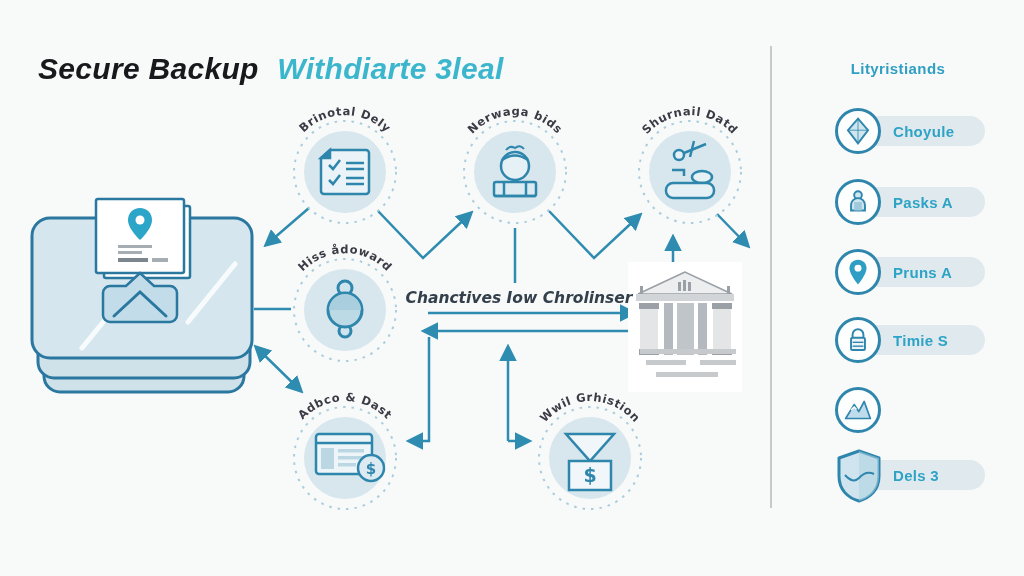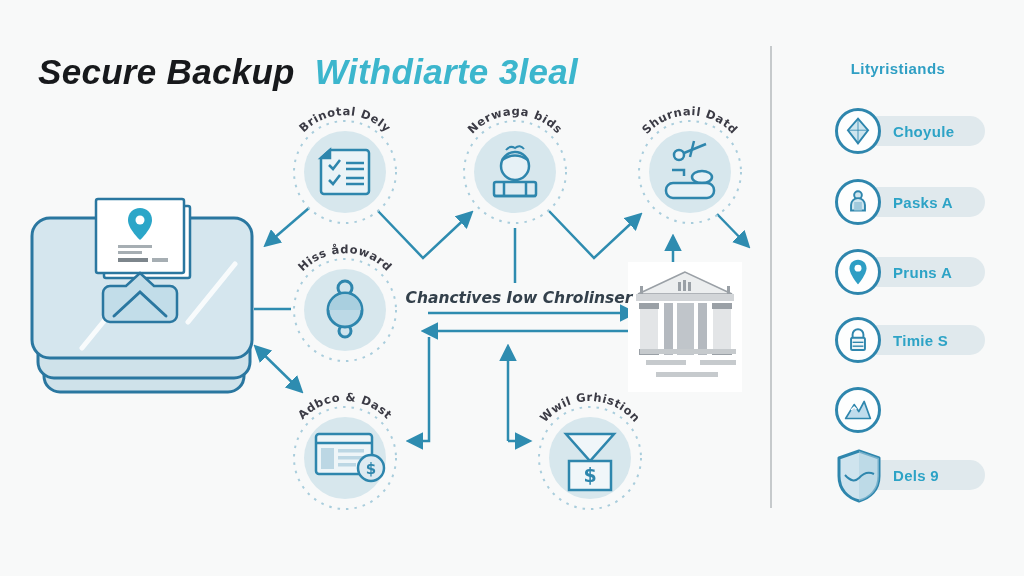--- a/index.html
+++ b/index.html
@@ -1,19 +1,19 @@
 <!DOCTYPE html>
 <html><head>
 <meta charset="utf-8">
 <style>
   html,body{margin:0;padding:0;}
   body{width:1024px;height:576px;overflow:hidden;background:#f8f9f9;
        font-family:"Liberation Sans","DejaVu Sans",sans-serif;}
   .stage{position:relative;width:1024px;height:576px;background:#f8f9f9;}
-  .title{position:absolute;left:38px;top:52px;font-size:35px;font-weight:bold;
+  .title{position:absolute;left:38px;top:52px;font-size:30px;font-weight:bold;
          font-style:italic;letter-spacing:.3px;white-space:nowrap;}
   .title .black{color:#17191c;}
   .title .accent{color:#3cb6cd;margin-left:10px;}
   svg.diagram{position:absolute;left:0;top:0;}
   svg text{font-family:"DejaVu Sans","Liberation Sans",sans-serif;}
   .arc-label{font-size:11.5px;font-weight:600;fill:#3b3b45;letter-spacing:.6px;}
   .center-label{font-size:15.5px;font-style:italic;font-weight:600;fill:#33404b;}
   .badge-txt{font-size:15px;font-weight:bold;fill:#2e86ad;}
   .divider{position:absolute;left:770px;top:46px;width:2px;height:462px;background:#c6cacc;}
   .sidebar{position:absolute;left:800px;top:0;width:215px;height:576px;}
@@ -272,21 +272,21 @@
       <div class="sb-icon">
         <svg width="34" height="34" viewBox="0 0 44 44">
           <polygon points="6,33 17,15 23,24 30,11 38,33" fill="#bfdcec" stroke="#2e86ad" stroke-width="2.2" stroke-linejoin="round"></polygon>
           <polyline points="13,22 17,18 20,21" fill="none" stroke="#ffffff" stroke-width="1.8"></polyline>
         </svg>
       </div>
     </div>
 
     <div class="sb-item" style="top:452px">
       <div class="pill">
-        <span>Dels 9</span>
+        <span>Dels 3</span>
       </div>
       <div class="sb-icon sb-shield">
         <svg width="52" height="56" viewBox="0 0 50 56">
           <path d="M25 3 L45 10 V28 C45 42 36 50 25 53 C14 50 5 42 5 28 V10 Z" fill="#cfe4ee" stroke="#2e86ad" stroke-width="3" stroke-linejoin="round"></path>
           <path d="M25 3 L45 10 V28 C45 42 36 50 25 53 Z" fill="#aed2e2" opacity=".55"></path>
           <path d="M11 27 q8 9 14 3 q7 -8 15 -4" fill="none" stroke="#2e86ad" stroke-width="2"></path>
         </svg>
       </div>
     </div>
   </div>

